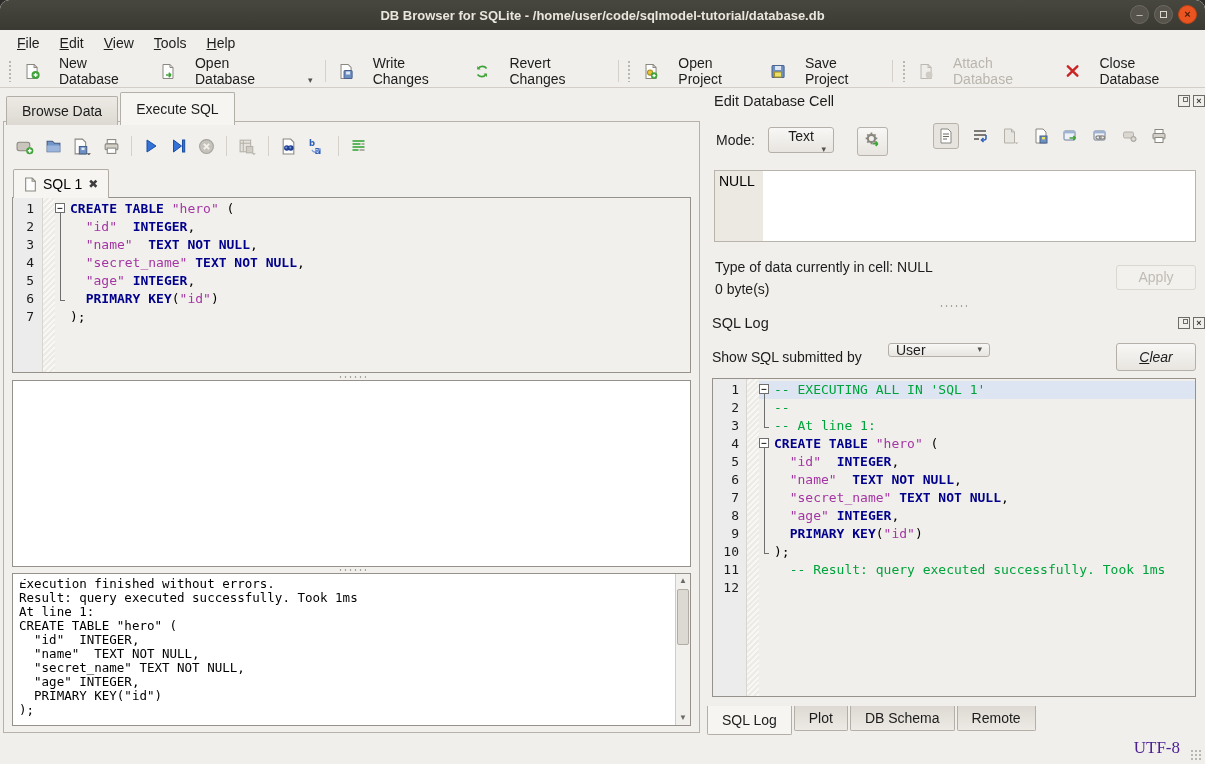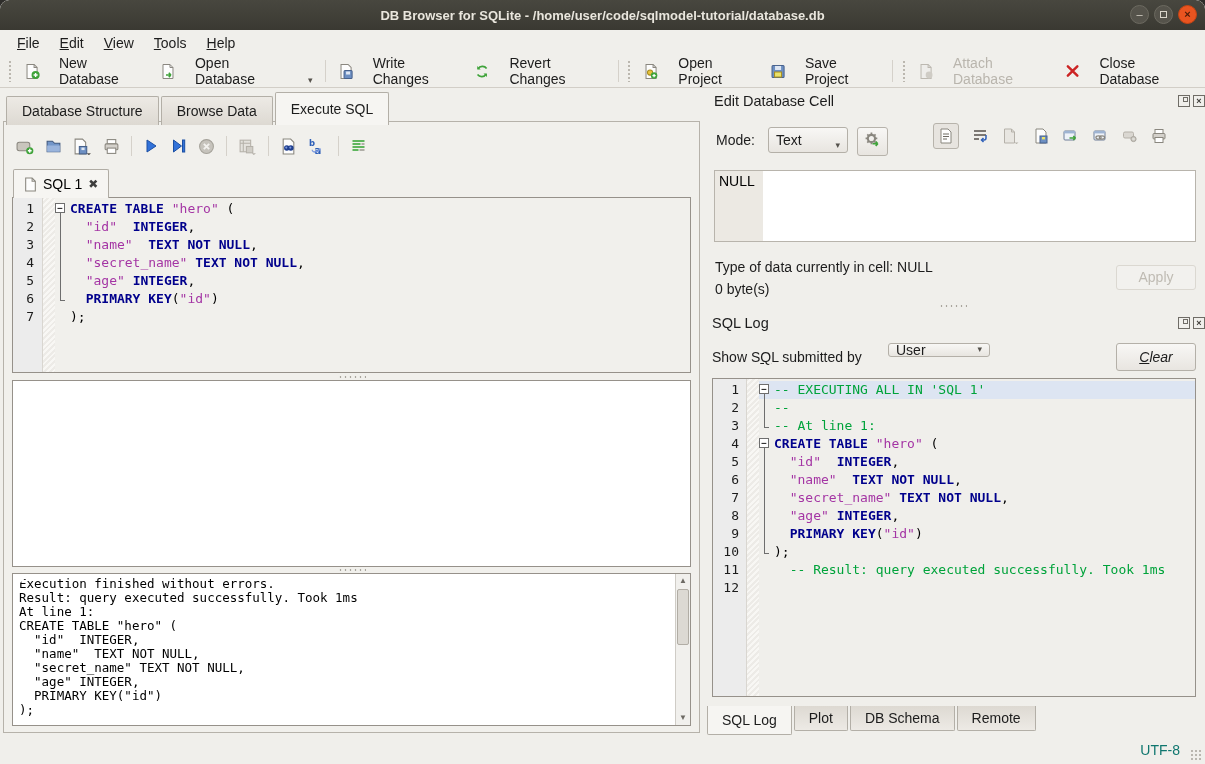--- a/index.html
+++ b/index.html
@@ -111,21 +111,21 @@
   .gearbtn{border:1px solid #b7b3ab;border-radius:3px;background:linear-gradient(#f8f7f5,#e8e5e0);
     padding:3px 6px;cursor:pointer;}
   .nullbox{position:absolute;background:#fff;border:1px solid #b8b4ac;}
   .nullbox .gcol{position:absolute;left:0;top:0;bottom:0;width:48px;background:#ece9e3;}
   .nullbox .val{position:absolute;left:4px;top:2px;font-size:14px;color:#000;}
   
   .btabs{position:absolute;display:flex;align-items:flex-start;}
   .btab{padding:4px 14px;font-size:14px;color:#1c1c1c;border:1px solid #b3afa7;border-top:none;
     background:linear-gradient(#ddd9d2,#edeae5);margin-right:2px;cursor:pointer;border-radius:0 0 2px 2px;}
   .btab.active{background:#f6f5f2;padding:6px 14px;}
-  .statusenc{position:absolute;font-size:14px;color:#0f766e;}
+  .statusenc{position:absolute;font-size:17px;color:#4c1d95;font-family:Liberation Serif, serif;}
   .sizegrip{position:absolute;right:2px;bottom:2px;width:13px;height:13px;
     background-image:radial-gradient(#b9b6af 1px,transparent 1.2px);background-size:4px 4px;}
 </style>
 </head>
 <body>
 
 <div id="root">
 
   <div class="titlebar">
     <span class="title">DB Browser for SQLite - /home/user/code/sqlmodel-tutorial/database.db</span>
@@ -214,21 +214,20 @@
     </div>
     <div class="tbtn">
       <svg width="16" height="16" viewBox="0 0 16 16">
           <path d="M3 3l10 10M13 3L3 13" stroke="#cc2424" stroke-width="2.6" stroke-linecap="round"></path>
         </svg>
       <span>Close Database</span>
     </div>
   </div>
 
   <div class="maintabs">
-    <div class="mtab">Database Structure</div>
     <div class="mtab">Browse Data</div>
     <div class="mtab active">Execute SQL</div>
   </div>
 
   <div class="lframe"></div>
 
   <div class="sqltoolbar">
     <span class="sitem">
         <svg width="18" height="17" viewBox="0 0 17 16">
           <rect x="1" y="4" width="12" height="8" rx="2" fill="#c9c5bd" stroke="#8a877f"></rect>
@@ -361,21 +360,21 @@
 
   <div class="dock-title" style="left:714px;top:93px;">Edit Database Cell</div>
   <div class="dockbtns" style="left:1178px;top:95px;">
     <div class="dkb">
         <span class="inner"></span>
       </div>
     <div class="dkb close">×</div>
   </div>
 
   <span class="label14" style="position:absolute;left:716px;top:132px;">Mode:</span>
-  <div class="combo" style="position:absolute;left:768px;top:127px;width:80px;">
+  <div class="combo" style="position:absolute;left:768px;top:127px;width:66px;flex-direction:column;">
     <span>Text</span>
     <span class="caret">▾</span>
   </div>
   <span class="gearbtn" style="position:absolute;left:857px;top:127px;">
     <svg width="17" height="17" viewBox="0 0 16 16">
         <circle cx="7" cy="7" r="3.4" fill="none" stroke="#8a877f" stroke-width="2"></circle>
         <path d="M7 1.5v2M7 10.5v2M1.5 7h2M10.5 7h2M3.1 3.1l1.4 1.4M9.5 9.5l1.4 1.4M10.9 3.1L9.5 4.5M4.5 9.5l-1.4 1.4" stroke="#8a877f" stroke-width="1.6"></path>
         <path d="M8 12h5m0 0l-2-2m2 2l-2 2" stroke="#3fa33a" stroke-width="1.6" fill="none"></path>
       </svg>
   </span>

